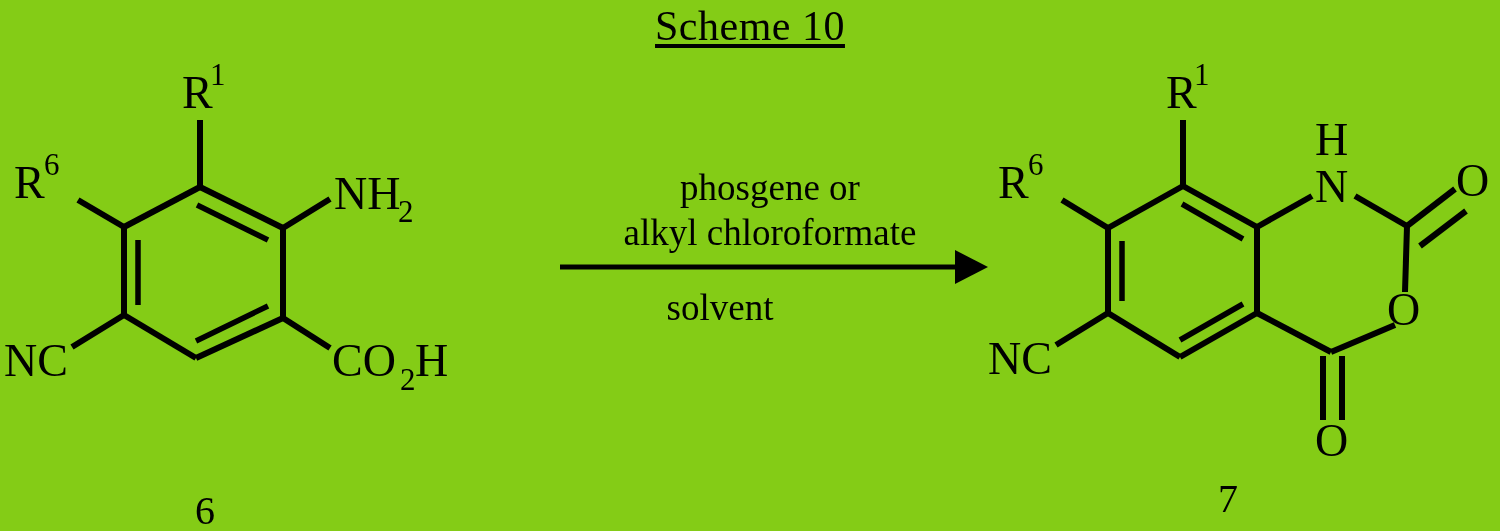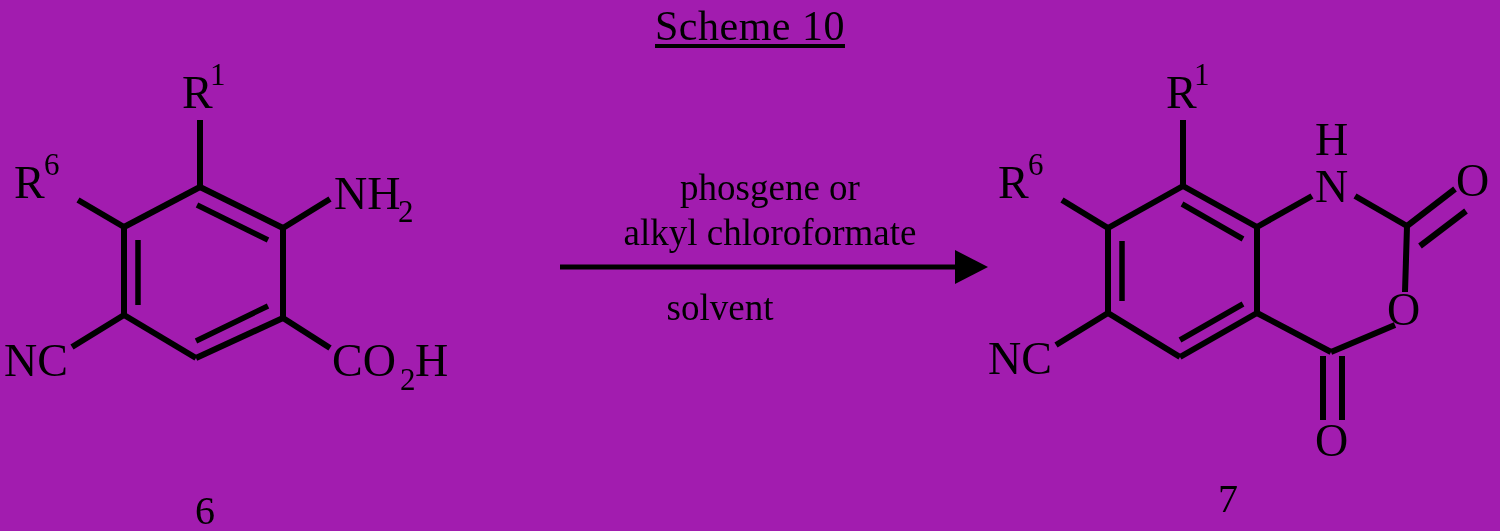--- a/index.html
+++ b/index.html
@@ -7,21 +7,21 @@
     padding: 0;
     background: #ffffff;
   }
   body {
     font-family: "Liberation Serif", "DejaVu Serif", serif;
   }
   #page {
     position: relative;
     width: 1500px;
     height: 531px;
-    background: #a21caf;
+    background: #84cc16;
     overflow: hidden;
   }
   svg.scheme {
     position: absolute;
     left: 0;
     top: 0;
     width: 1500px;
     height: 531px;
   }
   .bond {

